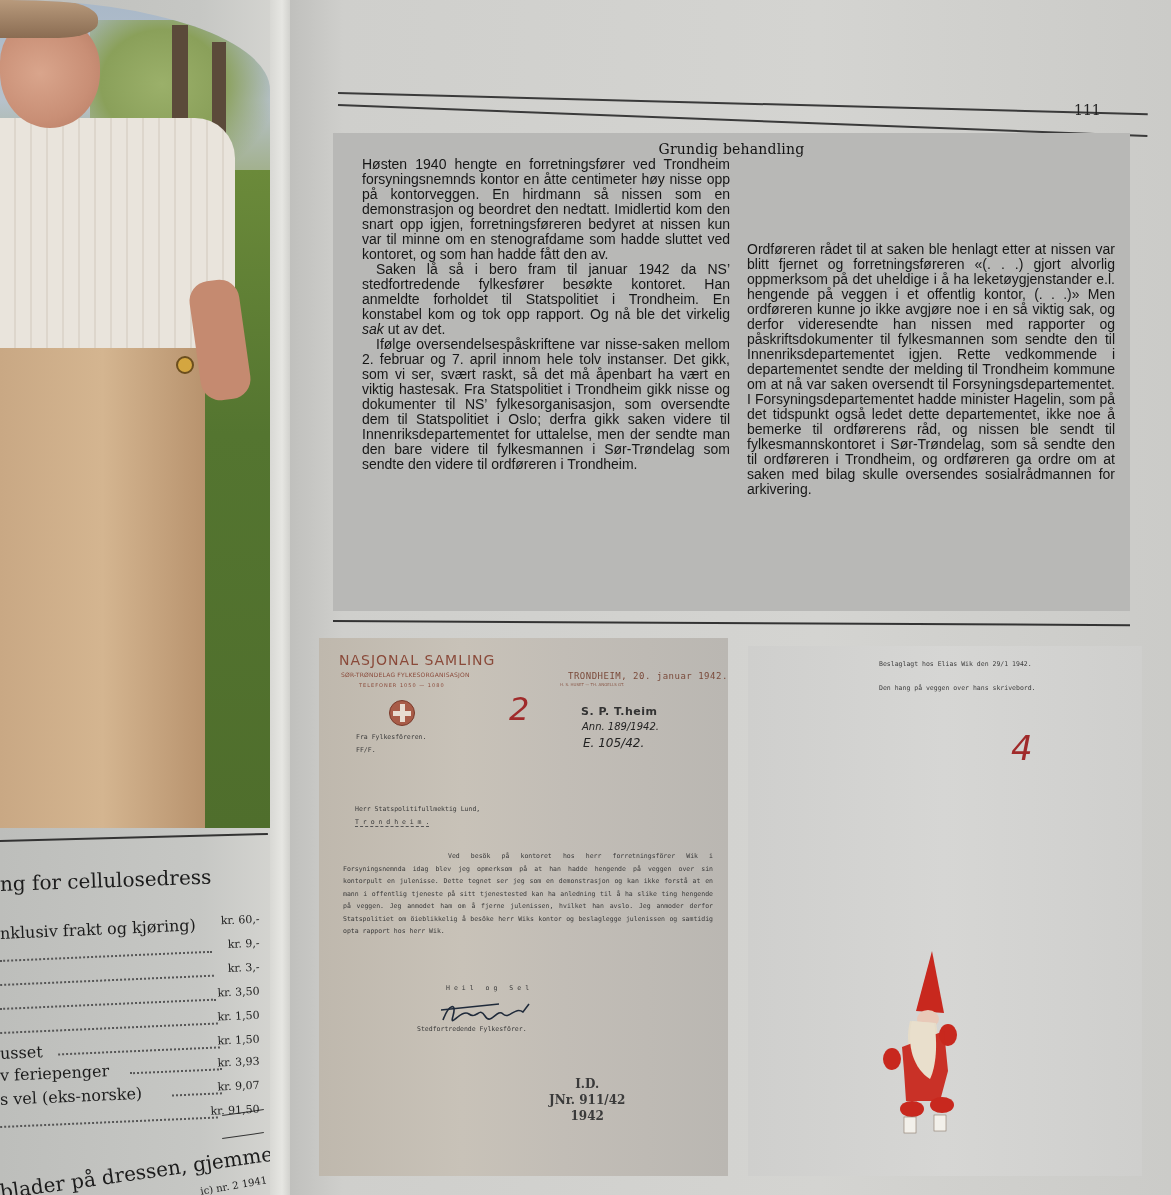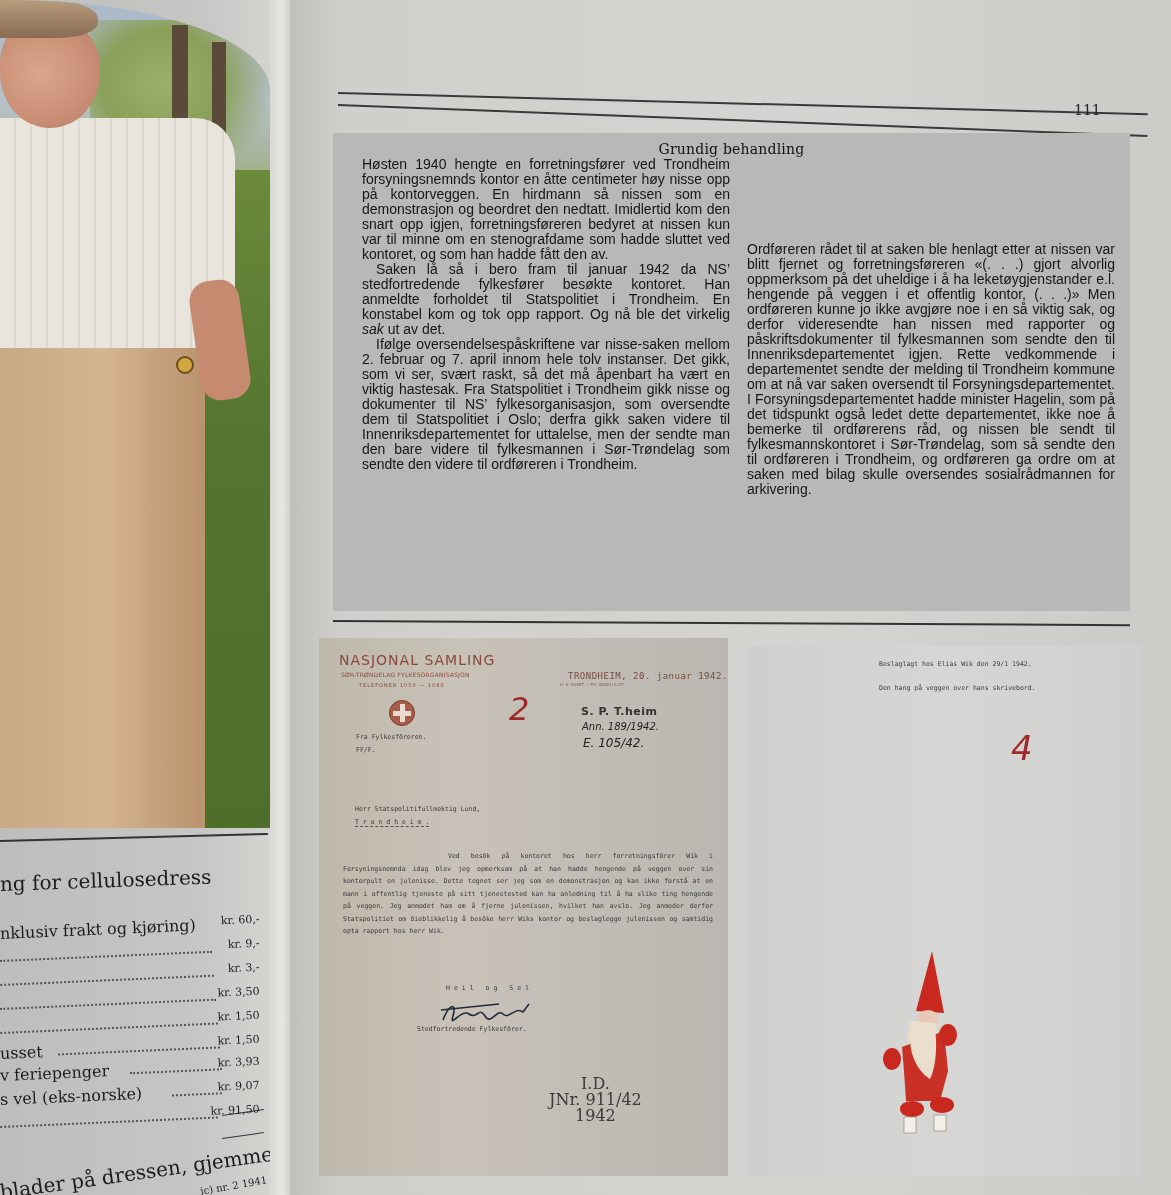--- a/index.html
+++ b/index.html
@@ -110,21 +110,21 @@
   .stamp-e { position: absolute; left: 264px; top: 98px; font-family: "DejaVu Sans", sans-serif; font-size: 12px; color: #222; font-style: italic; }
   .tx { position: absolute; font-size: 6.5px; line-height: 12.5px; white-space: pre; color: #3a3a3a; }
   .tx.from { left: 37px; top: 93px; }
   .tx.addr { left: 36px; top: 165px; }
   .tx.addr .ul { border-bottom: 1px dashed #555; text-align: center; }
   .tx.body { left: 24px; top: 212px; width: 370px; white-space: normal; text-align: justify; }
   .tx.body p { text-indent: 105px; margin-bottom: 8px; }
   .tx.closing { left: 127px; top: 344px; letter-spacing: 4px; }
   .signature { position: absolute; left: 120px; top: 360px; width: 96px; height: 28px; }
   .tx.signer { left: 98px; top: 385px; }
-  .id-stamp { position: absolute; left: 230px; top: 438px; font-family: "DejaVu Serif", serif; font-size: 16px; color: #3a3a3a; text-align: center; line-height: 16px; }
+  .id-stamp { position: absolute; left: 230px; top: 438px; font-family: "DejaVu Serif", serif; font-size: 12px; color: #3a3a3a; text-align: center; line-height: 16px; font-weight: bold; }
 
   
   .note {
     position: absolute; left: 458px; top: 646px; width: 394px; height: 530px;
     background: linear-gradient(90deg, #cfcfcd 0%, #d6d6d4 50%, #cfcfcd 100%);
     font-family: "DejaVu Sans Mono", monospace;
   }
   .note .line { position: absolute; left: 131px; font-size: 6.5px; color: #3d3d3d; white-space: nowrap; }
   .note .l1 { top: 14px; }
   .note .l2 { top: 38px; }

